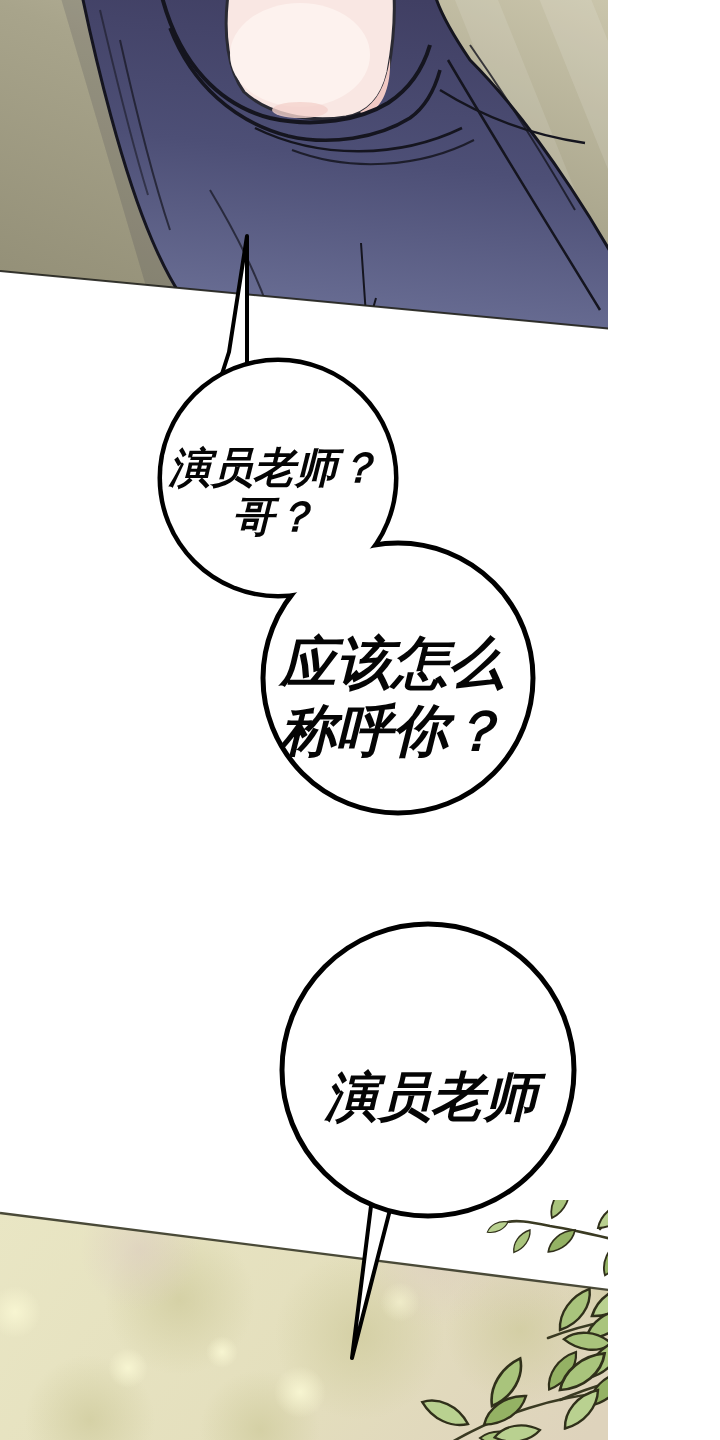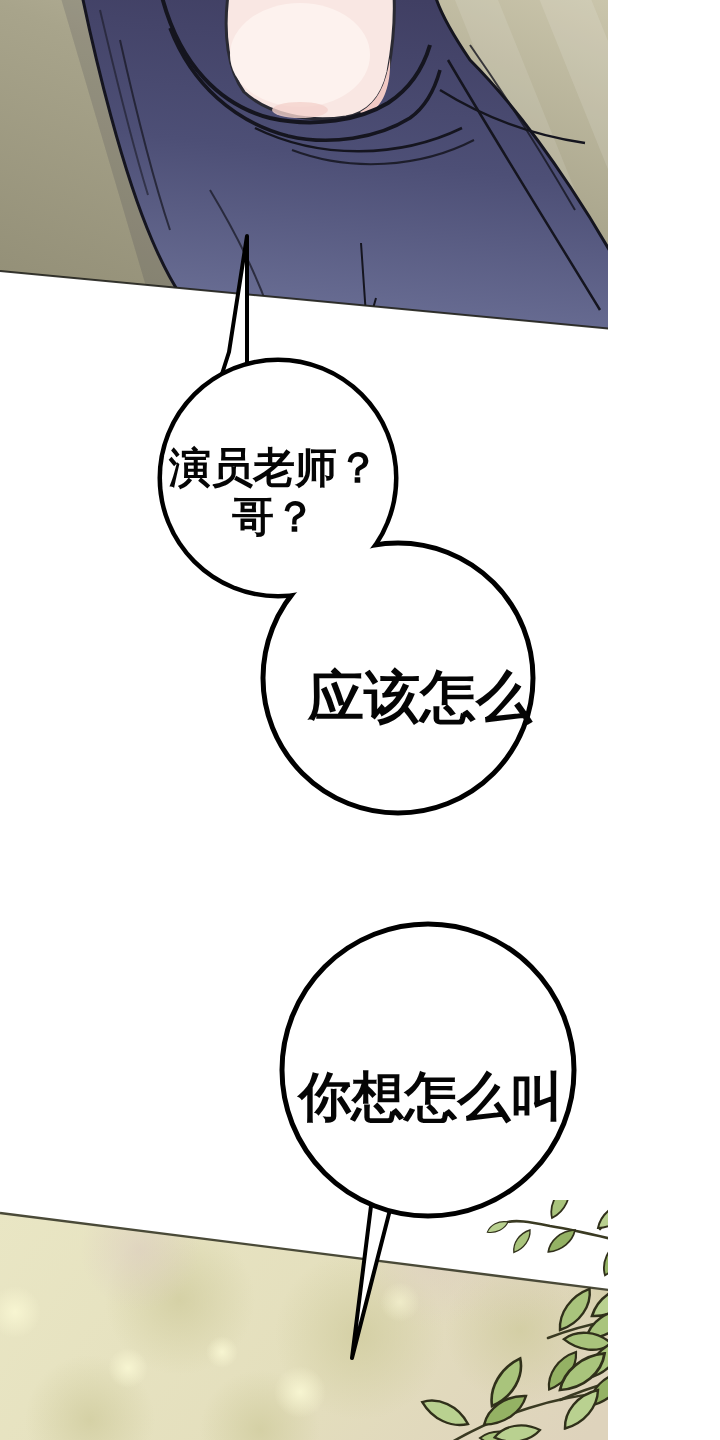--- a/index.html
+++ b/index.html
@@ -1,22 +1,22 @@
 <!DOCTYPE html>
 <html><head>
 <meta charset="utf-8">
 <style>
   html,body{margin:0;padding:0;background:#ffffff;}
   .page{position:relative;width:608px;height:1440px;overflow:hidden;background:#ffffff;
-        font-family:"Liberation Sans",sans-serif;}
+        font-family:"Liberation Sans",sans-serif;font-style:italic;}
   .layer{position:absolute;left:0;top:0;}
   .btext{position:absolute;transform:translate(-50%,-50%);text-align:center;
          color:#050505;font-weight:700;white-space:nowrap;}
   .b1{left:274px;top:492px;font-size:42px;line-height:49px;}
-  .b2{left:420px;top:697px;font-size:56px;line-height:68px;text-align:center;}
+  .b2{left:392px;top:697px;font-size:56px;line-height:68px;text-align:center;}
   .b3{left:431px;top:1096px;font-size:53px;line-height:65px;}
   svg{display:block;}
 </style>
 </head>
 <body>
 
 <div class="page">
 
   <svg class="layer" width="720" height="345" viewBox="0 0 720 345">
     <defs>
@@ -202,18 +202,19 @@
     <path d="M372,1198 L352,1358 L392,1202 Z" fill="#ffffff" stroke="#000000" stroke-width="4" stroke-linejoin="round"></path>
     <circle cx="428" cy="1070" r="146" fill="#ffffff" stroke="#000000" stroke-width="5"></circle>
   </svg>
 
   <div class="btext b1">
     <div>演员老师？</div>
     <div>哥？</div>
   </div>
   <div class="btext b2">
     <div>应该怎么</div>
+    <div>称呼你？</div>
   </div>
   <div class="btext b3">
-    <div>你想怎么叫</div>
+    <div>演员老师</div>
   </div>
 
 </div>
 
 </body></html>

